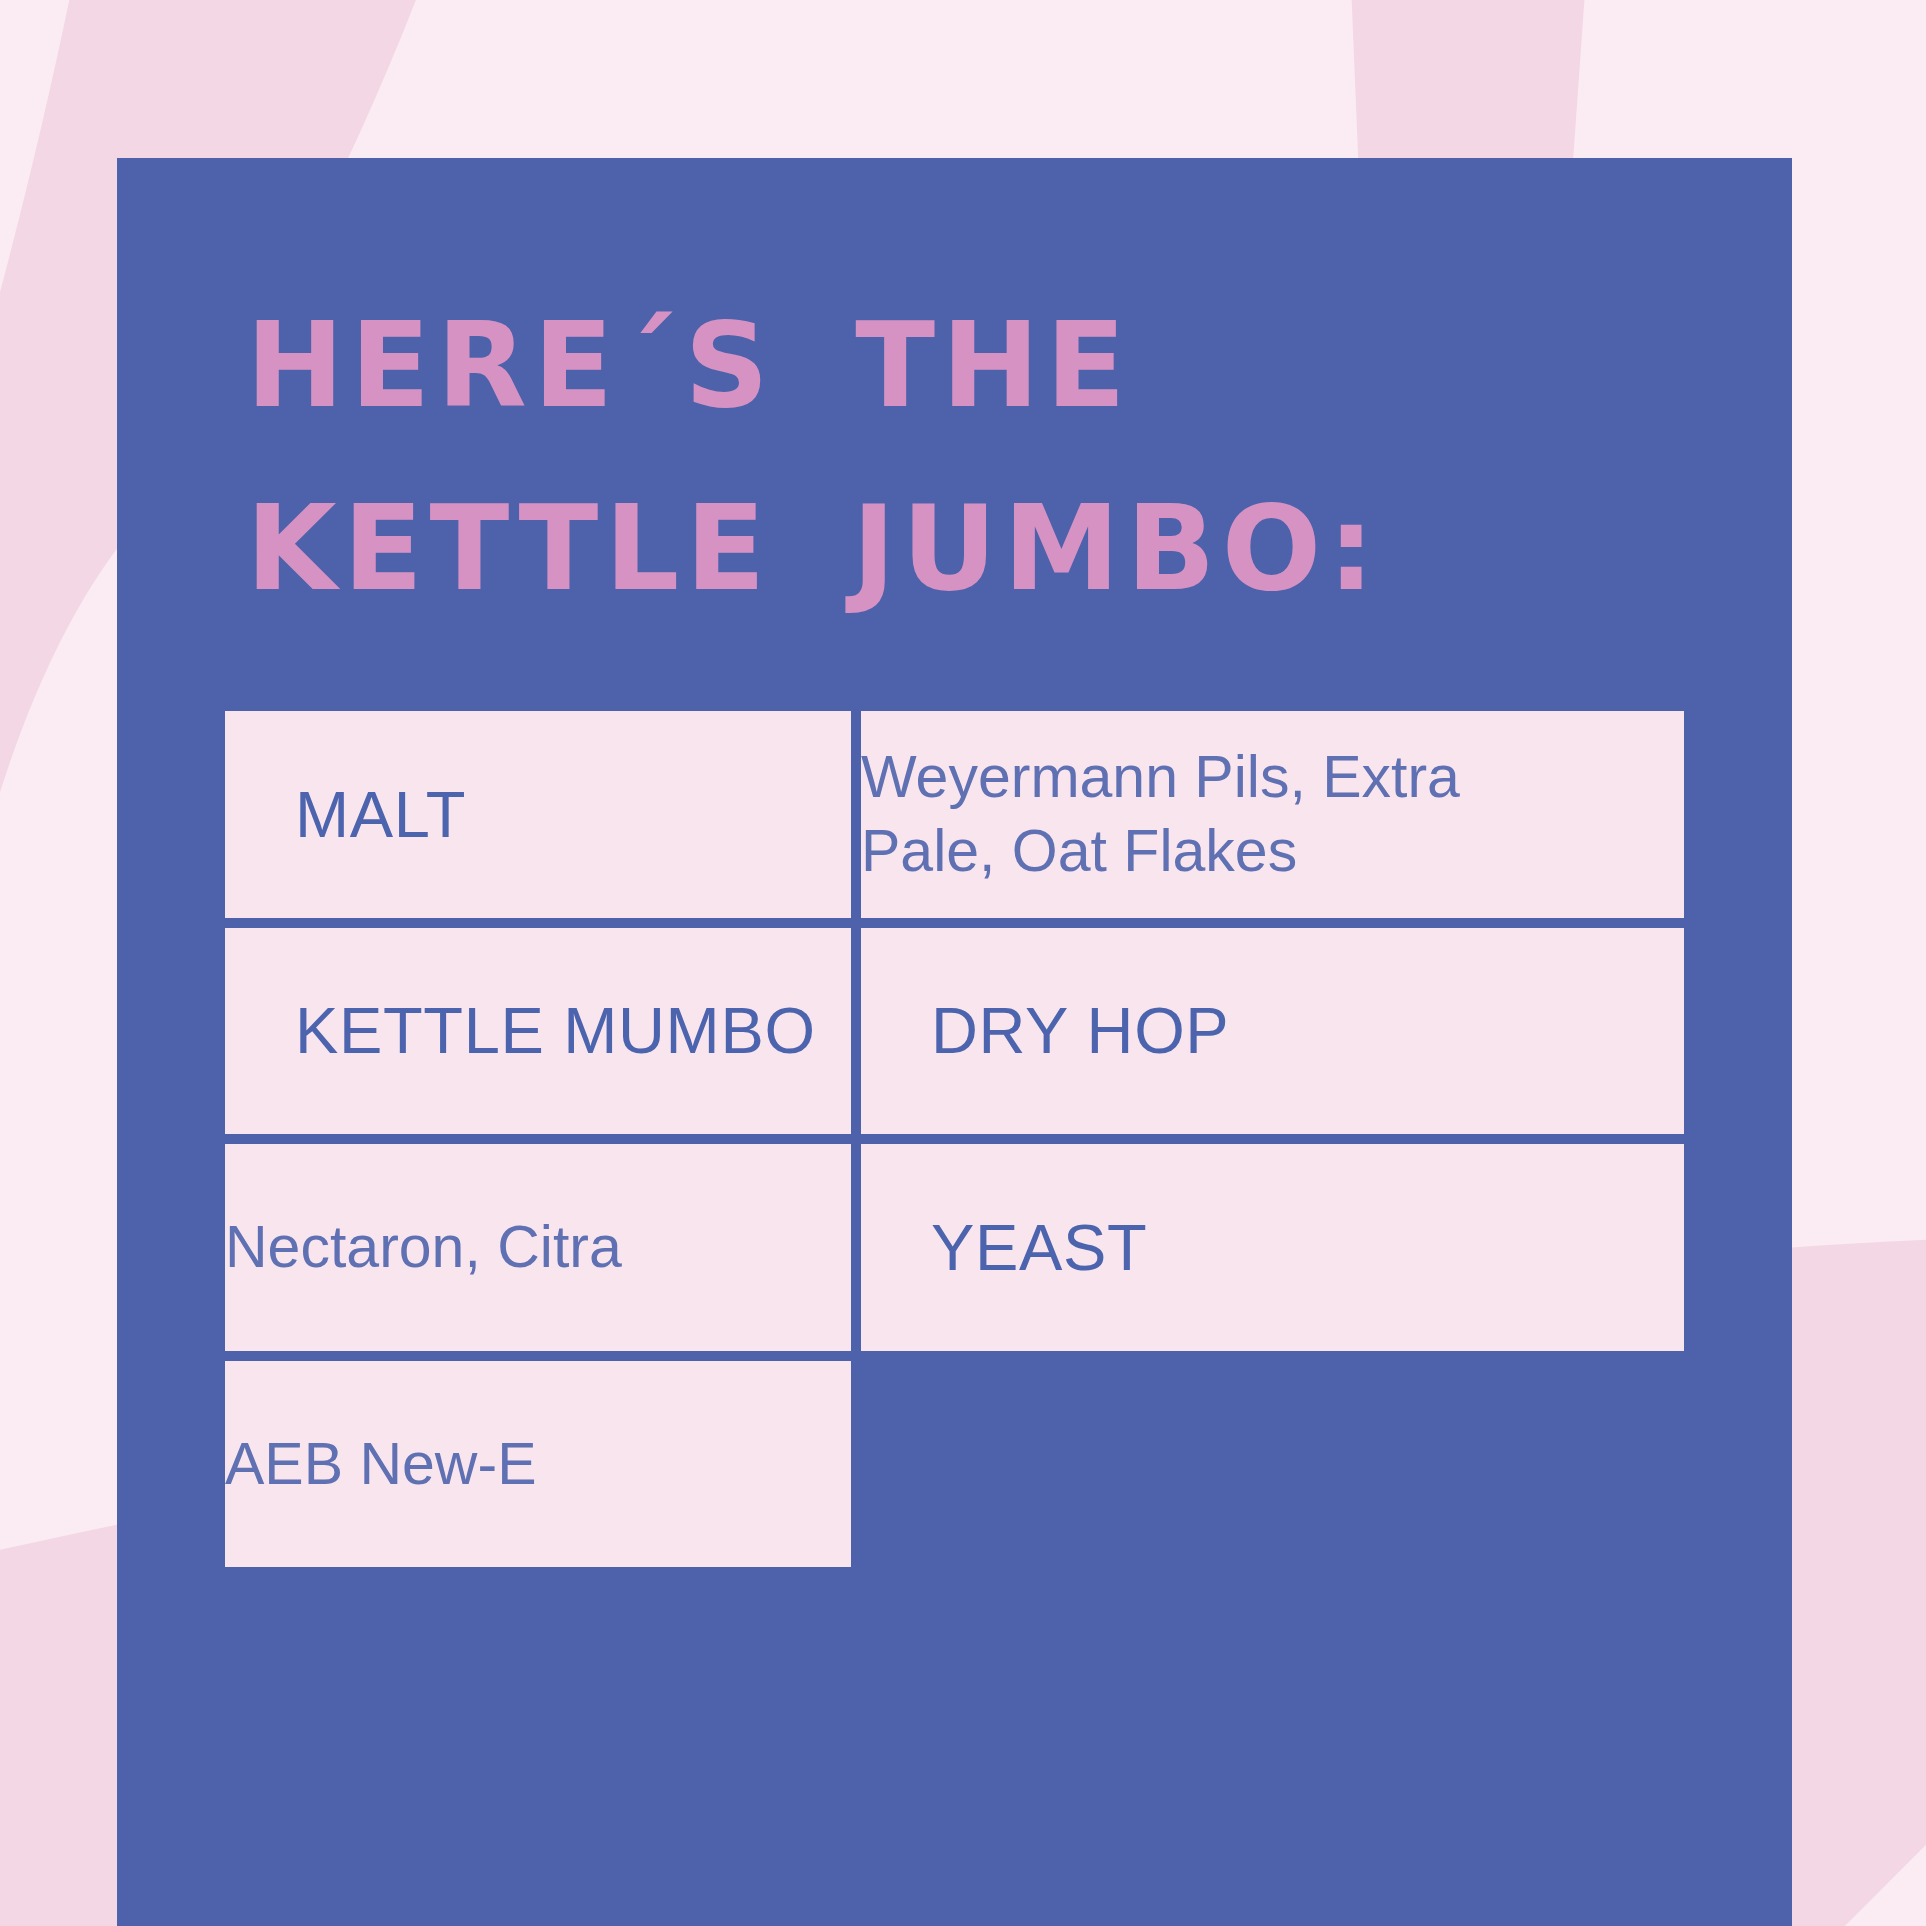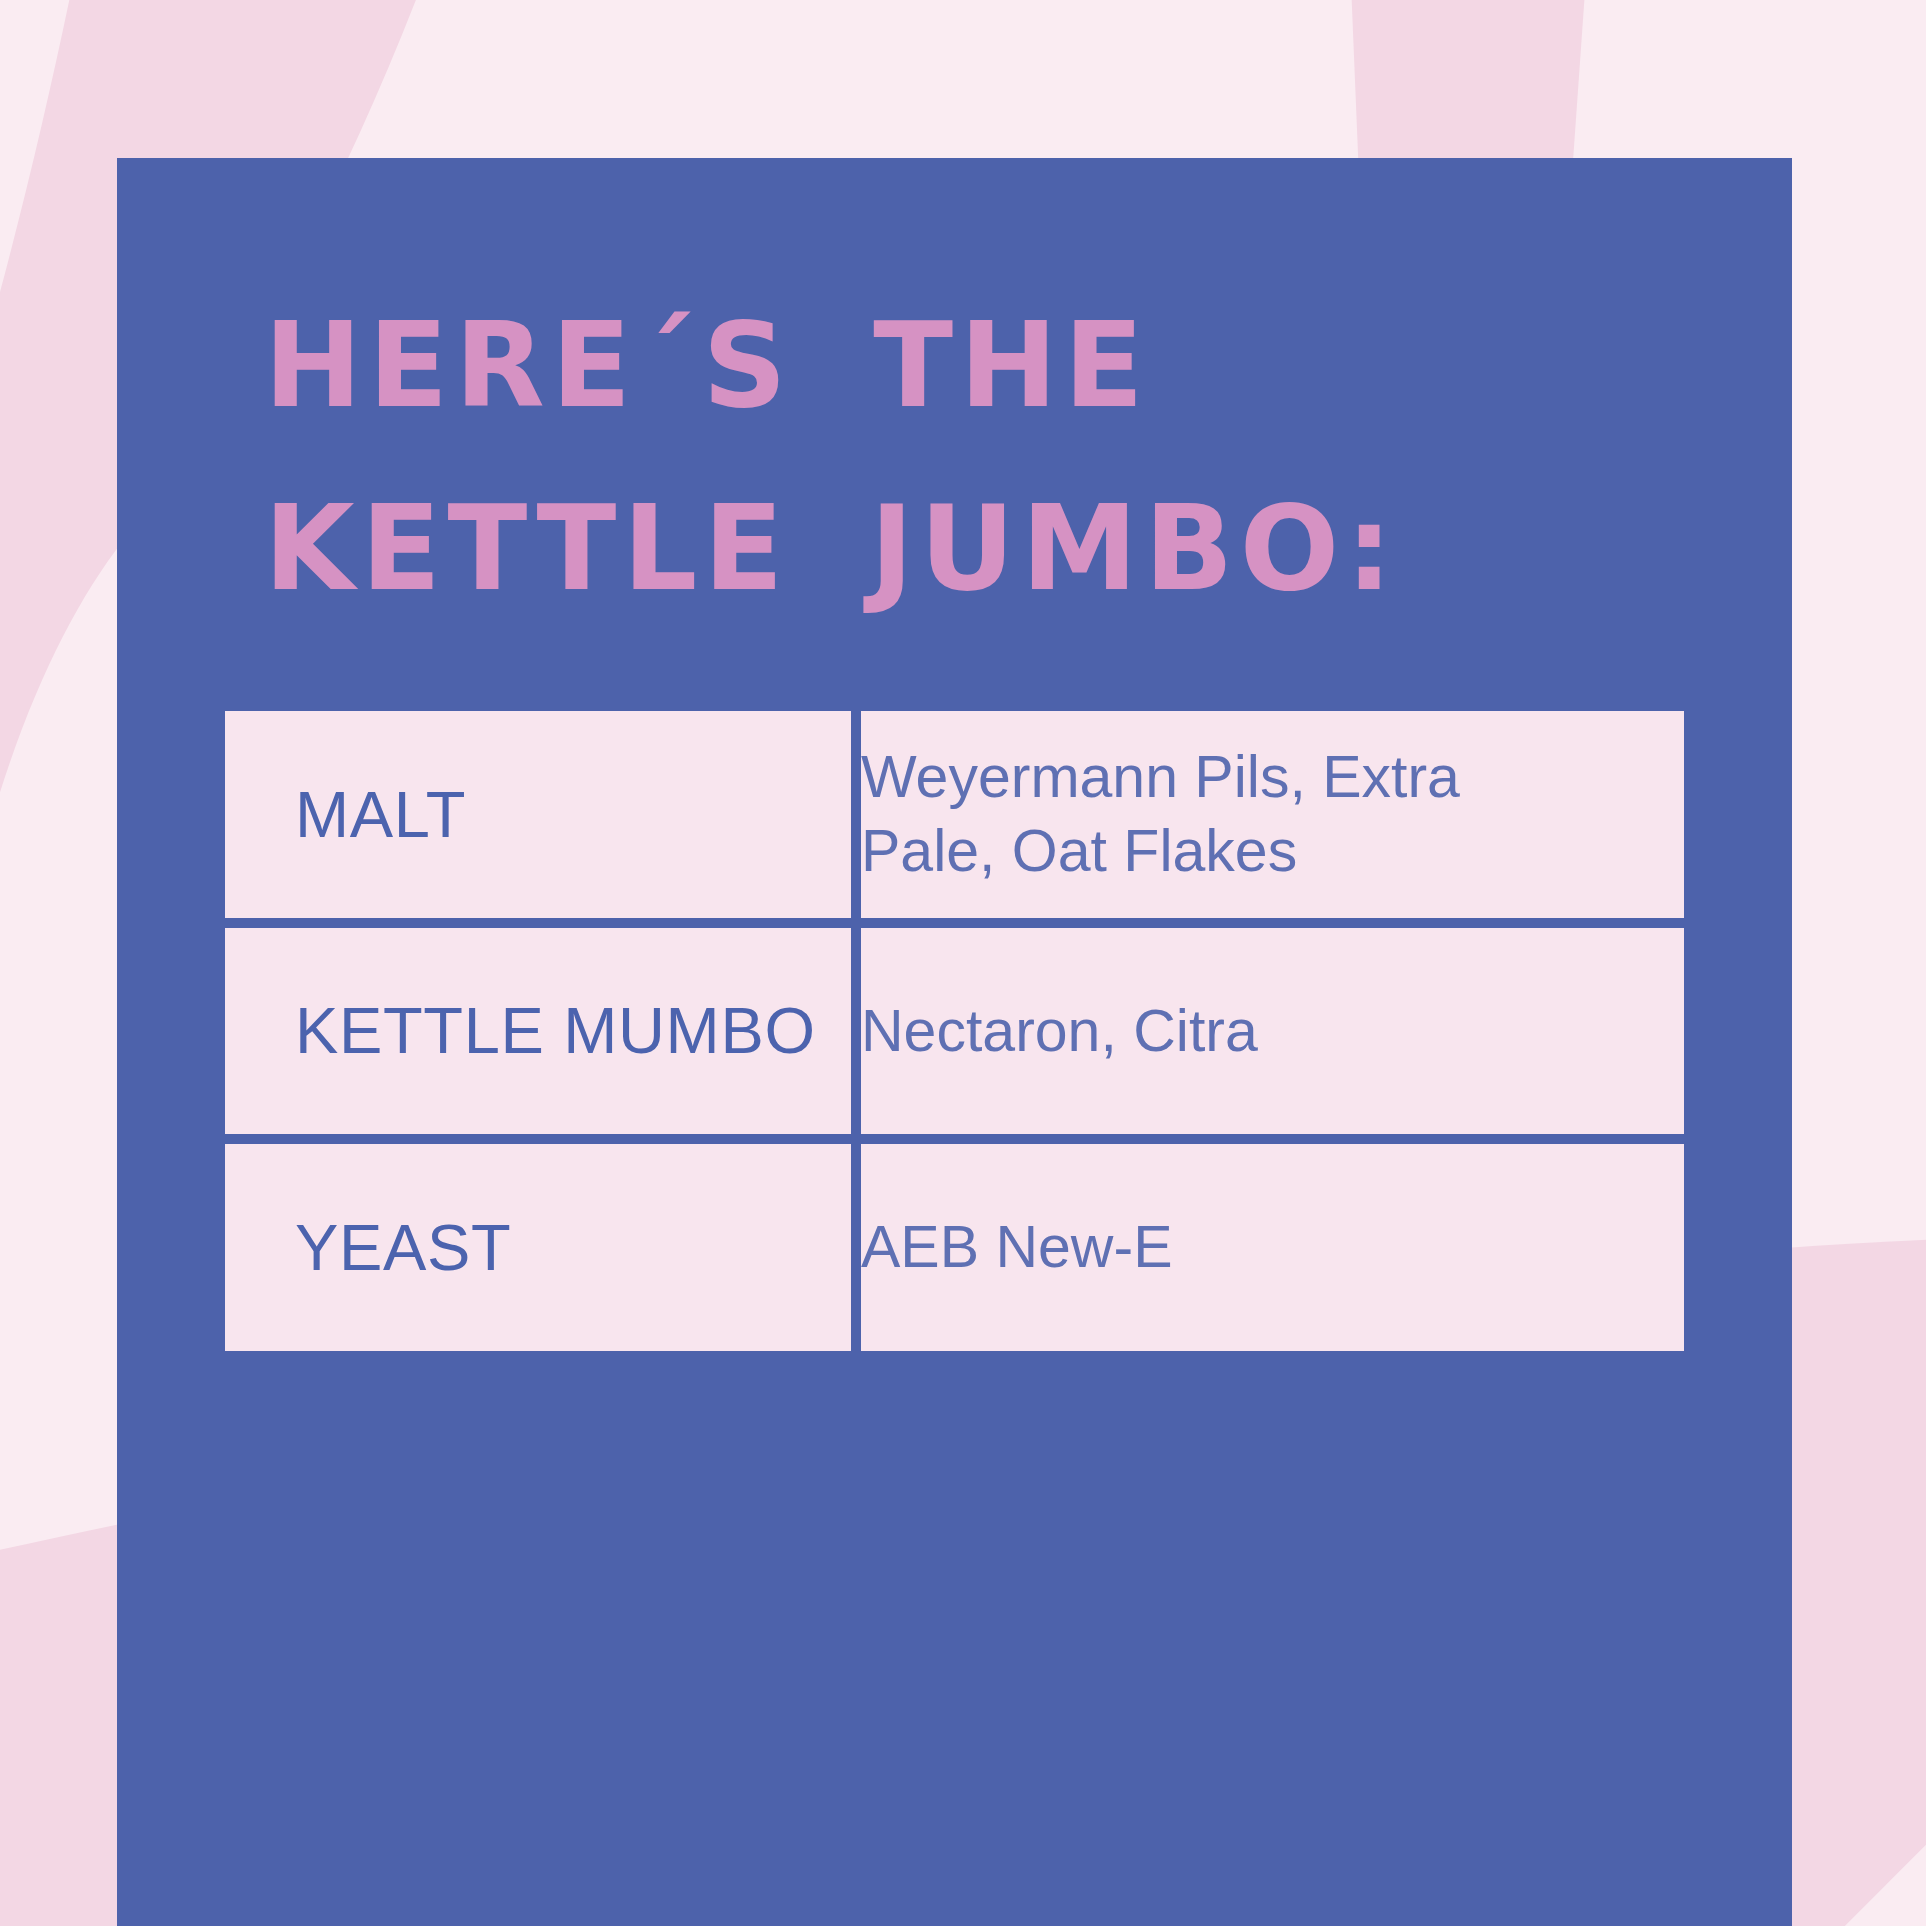--- a/index.html
+++ b/index.html
@@ -30,21 +30,20 @@
     position:absolute;
     left:129px; top:117px;
     color:var(--heading-pink);
     font-family:"DejaVu Sans", sans-serif;
     font-weight:800;
     font-size:117px;
     line-height:1.56;
     letter-spacing:0.055em;
     word-spacing:0.28em;
     white-space:nowrap;
-    margin-left:18px;
   }
   .spec-table{
     position:absolute;
     left:108px; top:553px;
     width:1458px; height:856px;
     display:grid;
     grid-template-columns:626px 823px;
     grid-template-rows:repeat(4,1fr);
     gap:10px;
   }
@@ -90,20 +89,21 @@
     <div>HERE´S THE</div>
     <div>KETTLE JUMBO:</div>
   </div>
 
   <div class="spec-table">
     <div class="cell label">MALT</div>
     <div class="cell value">Weyermann Pils, Extra Pale, Oat Flakes</div>
 
     <div class="cell label">KETTLE MUMBO</div>
 
+    <div class="cell label">DRY HOP</div>
     <div class="cell value">Nectaron, Citra</div>
 
     <div class="cell label">YEAST</div>
     <div class="cell value">AEB New-E</div>
   </div>
 
 </div>
 
 
 </body></html>

